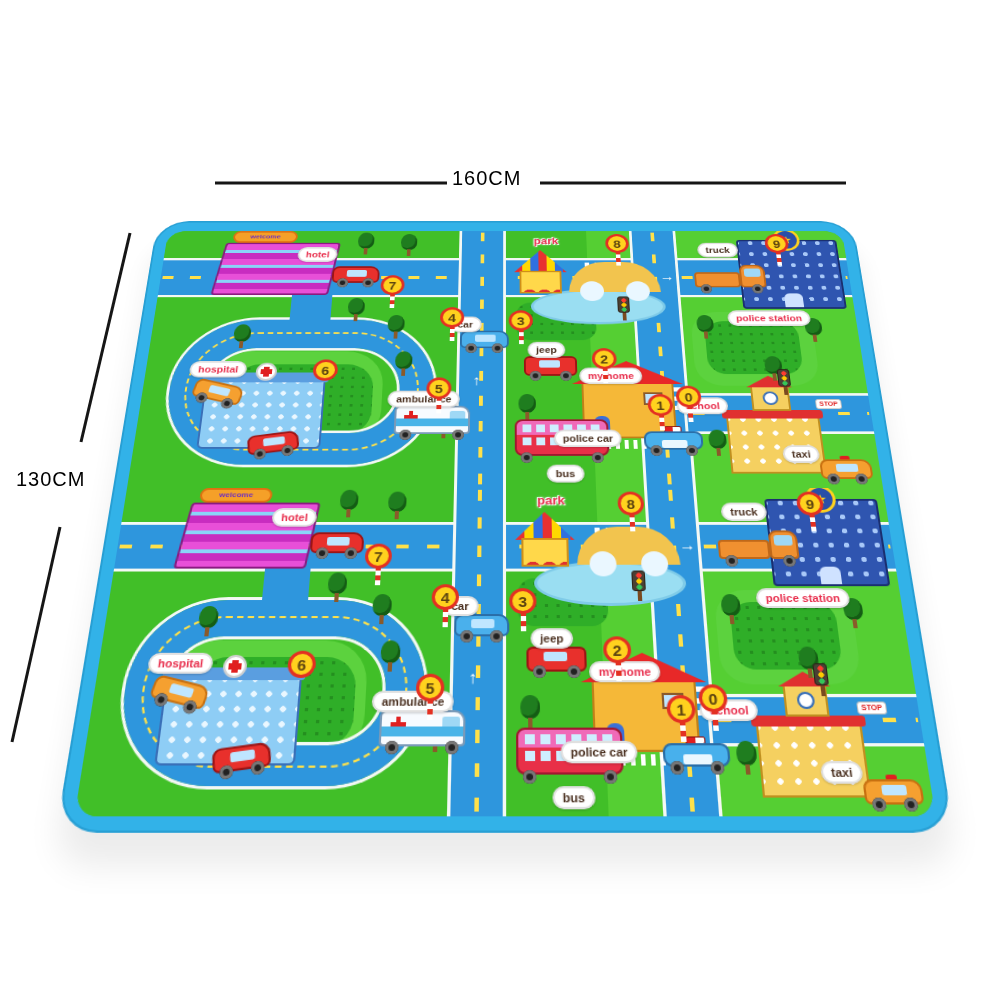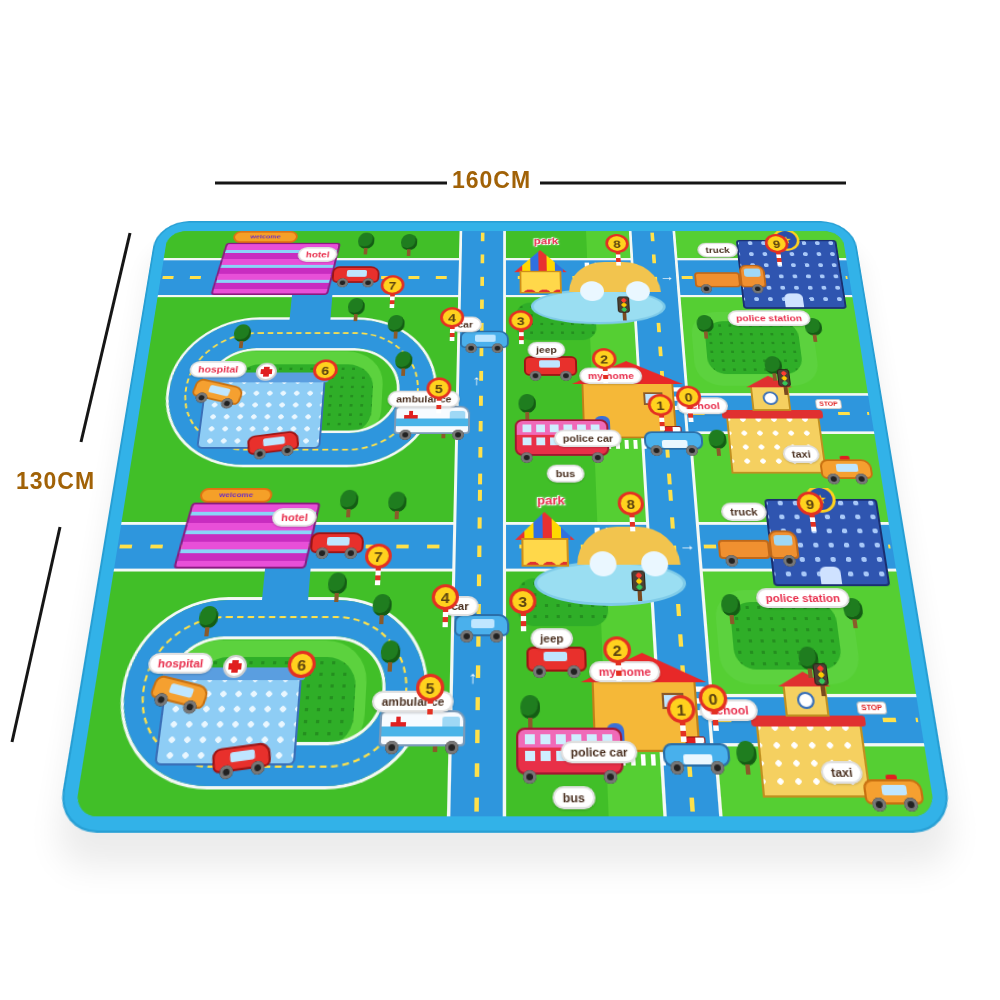--- a/index.html
+++ b/index.html
@@ -1,21 +1,21 @@
 <!DOCTYPE html>
 <html><head>
 <meta charset="utf-8">
 <style>
   * { margin:0; padding:0; box-sizing:border-box; }
   html,body { width:1000px; height:1000px; background:#ffffff; font-family:"Liberation Sans", sans-serif; overflow:hidden; }
   .stage { position:relative; width:1000px; height:1000px; background:#fff; }
 
   
   .dim-svg { position:absolute; left:0; top:0; width:1000px; height:1000px; pointer-events:none; }
-  .dim-label { position:absolute; color:#a16207; font-weight:700; font-size:23px; letter-spacing:1px; }
+  .dim-label { position:absolute; color:#000000; font-weight:400; font-size:20px; letter-spacing:1px; }
   .dim-w { left:452px; top:167px; }
   .dim-h { left:16px; top:468px; }
 
   
   .mat-outer {
     position:absolute; left:115px; top:158px; width:780px; height:660px;
     border:12px solid #32b2e8; border-radius:34px; background:#46c52e;
     transform:perspective(1100px) rotateX(25deg);
     box-shadow:0 0 0 2px #279fd4, 0 30px 28px rgba(0,0,0,.08);
   }

